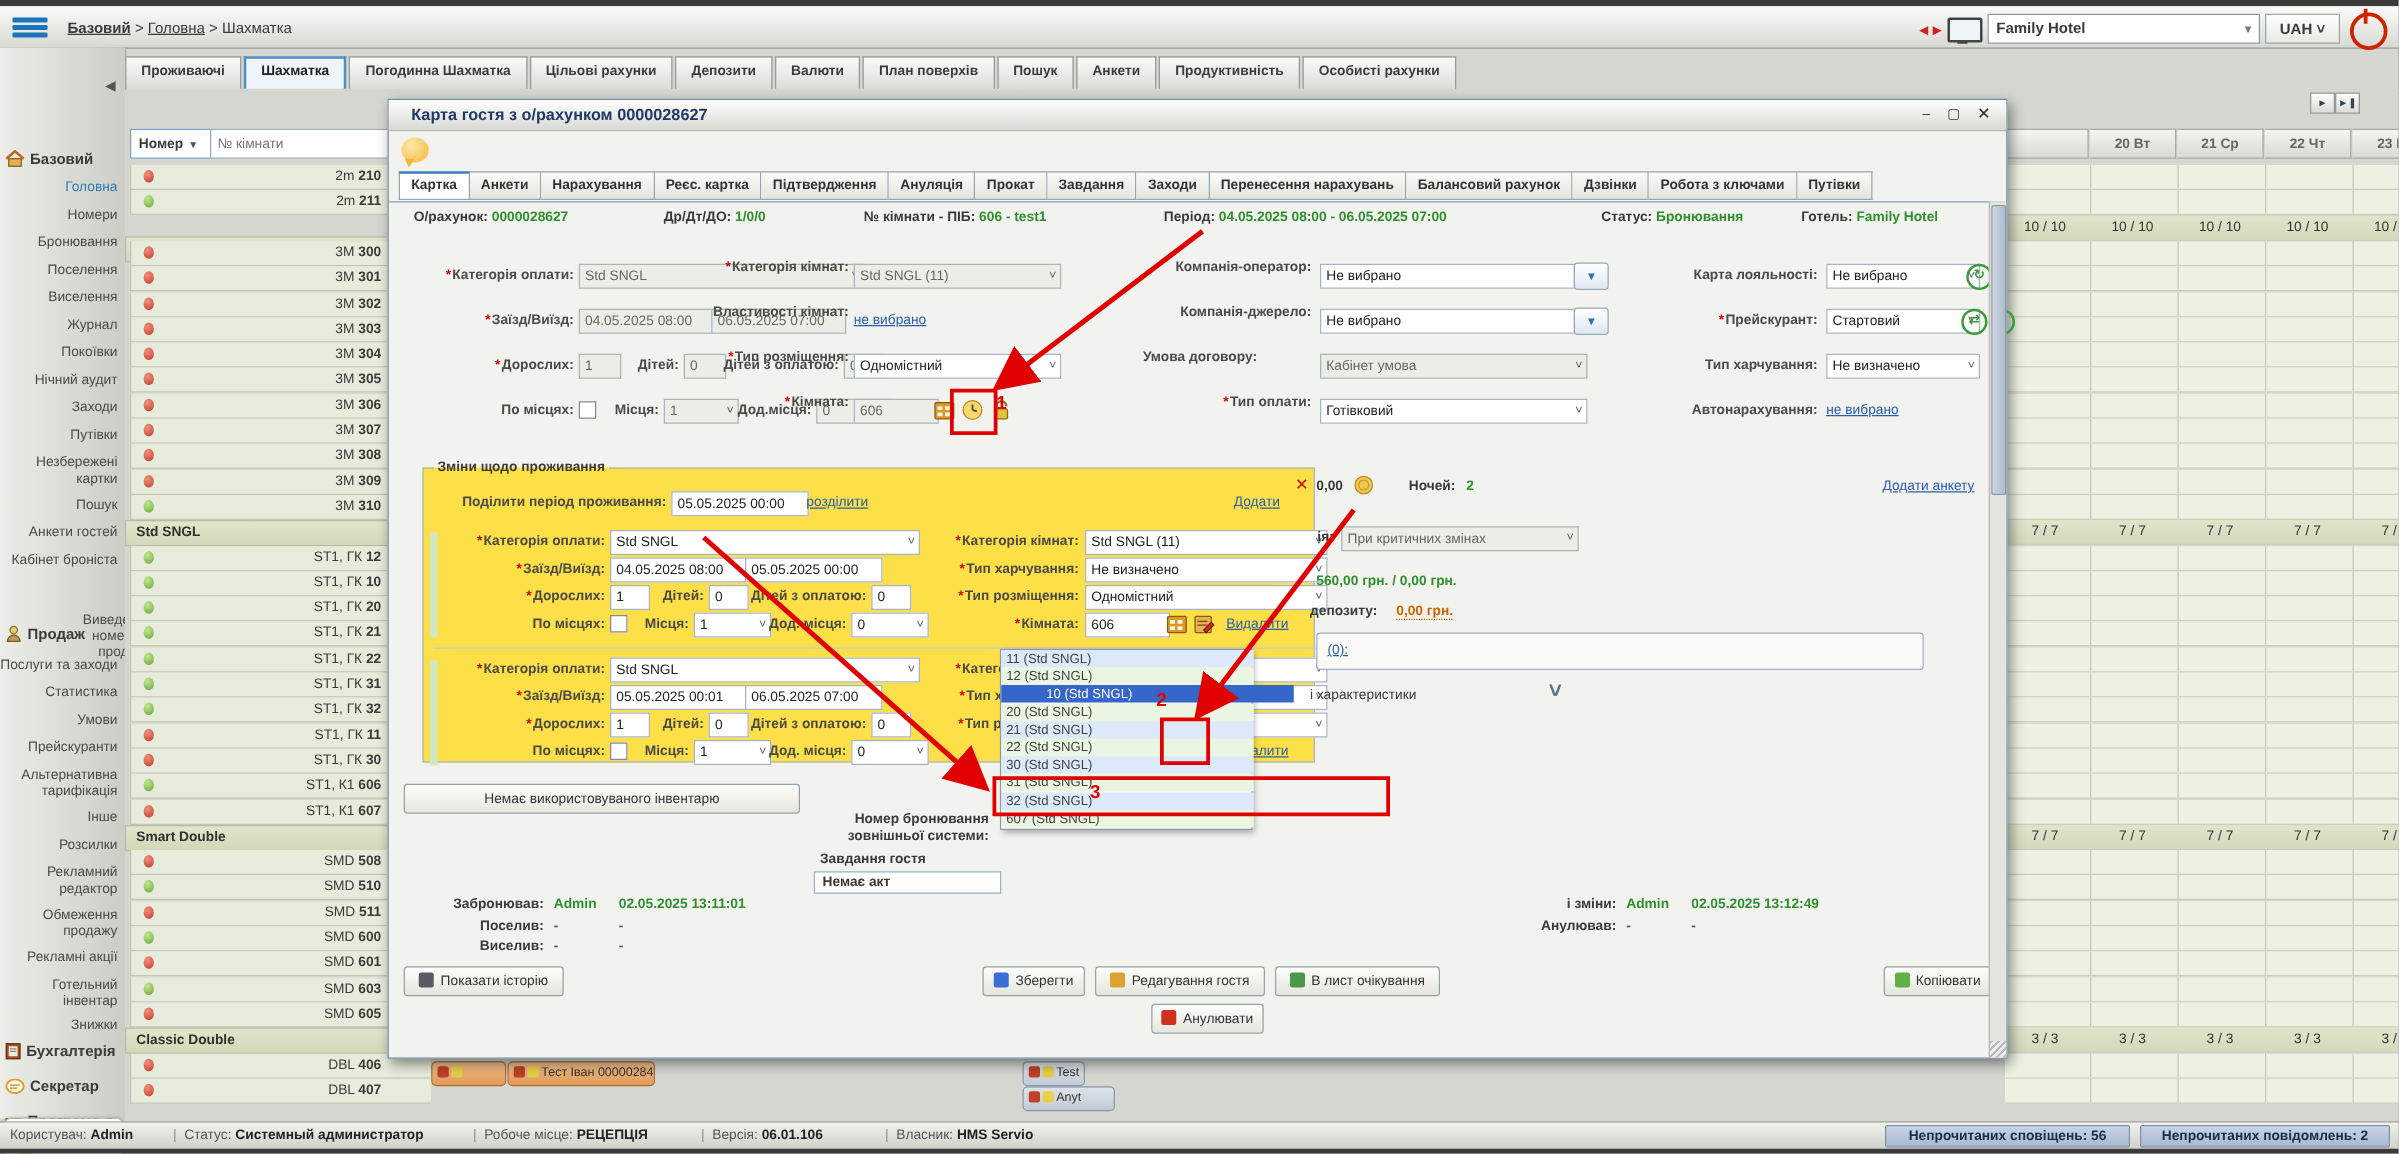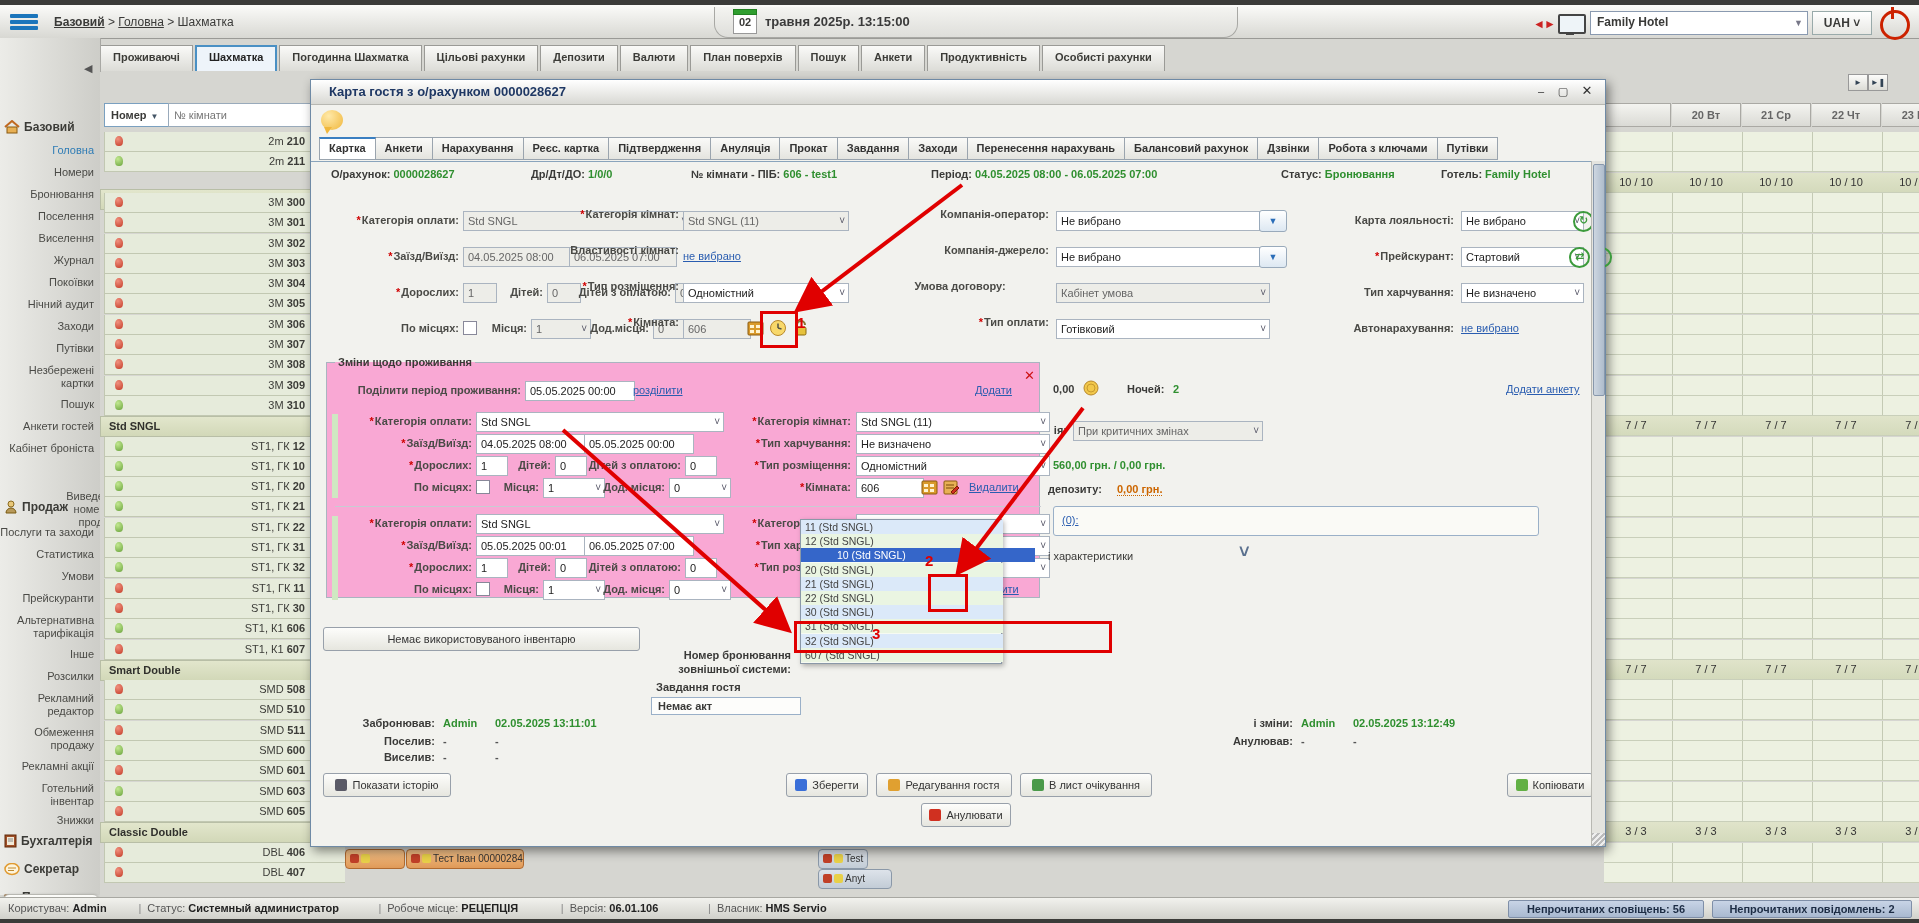--- a/index.html
+++ b/index.html
@@ -93,21 +93,21 @@
   .fld{position:absolute;height:18px;border:1px solid #aab4c0;background:#fff;font-size:11px;line-height:18px;padding:0 4px;white-space:nowrap;overflow:hidden;color:#222;}
   .fld.dis{background:#ededE8;color:#666;}
   .sel:after{content:"˅";position:absolute;right:3px;top:0;color:#556;font-size:10px;}
   .sel{padding-right:14px;}
   .lnk{position:absolute;color:#2a5db0;text-decoration:underline;cursor:pointer;white-space:nowrap;}
   .cb{position:absolute;width:12px;height:12px;border:1px solid #889;background:#fff;cursor:pointer;}
   .dropbtn{position:absolute;width:26px;height:20px;border:1px solid #9ab;border-radius:3px;background:linear-gradient(#fff,#dde8f2);text-align:center;cursor:pointer;}
   .dropbtn:after{content:"▼";color:#2a6db8;font-size:9px;line-height:20px;}
   .cicon{position:absolute;width:17px;height:17px;border:2px solid #3c9b3c;border-radius:50%;color:#3c9b3c;font-weight:bold;text-align:center;line-height:15px;font-size:11px;cursor:pointer;}
   .ic16{position:absolute;width:17px;height:18px;cursor:pointer;}
-  fieldset.chg{position:absolute;left:11px;top:272px;width:712px;height:240px;border:1px solid #aab4c0;background:#f9a8d4;margin:4px;padding:0;}
+  fieldset.chg{position:absolute;left:11px;top:272px;width:712px;height:240px;border:1px solid #aab4c0;background:#fde047;margin:16px;padding:0;}
   fieldset.chg legend{font-weight:bold;color:#3a3a36;margin-left:8px;padding:0 3px;font-size:11px;}
   .strip{position:absolute;left:5px;width:6px;background:#cfe8c2;}
   .fsep{position:absolute;left:8px;width:706px;height:1px;background:#c8ccd2;}
   .fsx{position:absolute;right:4px;top:0px;color:#cc1111;font-weight:bold;font-size:13px;cursor:pointer;}
   
   #roomdd{left:800px;top:519px;width:200px;height:143px;background:#f6faf2;border:1px solid #8a98a8;box-shadow:2px 2px 5px rgba(0,0,0,.3);z-index:30;}
   .opt{position:absolute;left:0;width:198px;height:14px;line-height:14px;padding-left:4px;font-size:10.5px;color:#444;cursor:pointer;}
   .opt.a{background:#dbe9f9;}
   .opt.b{background:#eaf5e2;}
   .opt.selx{background:#3566c9;color:#fff;}
@@ -133,24 +133,20 @@
 
 <div id="stage">
   <div class="abs" id="topstrip"></div>
   <div class="abs" id="topbar">
     <div class="abs hamb">
         <div></div>
         <div></div>
         <div></div>
       </div>
     <div class="abs crumb"><a class="b">Базовий</a> &gt; <a>Головна</a> &gt; <span>Шахматка</span></div>
-    <div class="abs datepill">
-      <div class="abs cal">02</div>
-      <div class="abs datetxt">травня 2025р.   13:15:00</div>
-    </div>
     <div class="abs redarrows">◄►</div>
     <div class="abs monitor"></div>
     <div class="abs hotelsel">
         <span>Family Hotel</span>
         <i>▼</i>
       </div>
     <div class="abs uahsel">UAH ˅</div>
     <div class="abs pwr"></div>
   </div>
 

